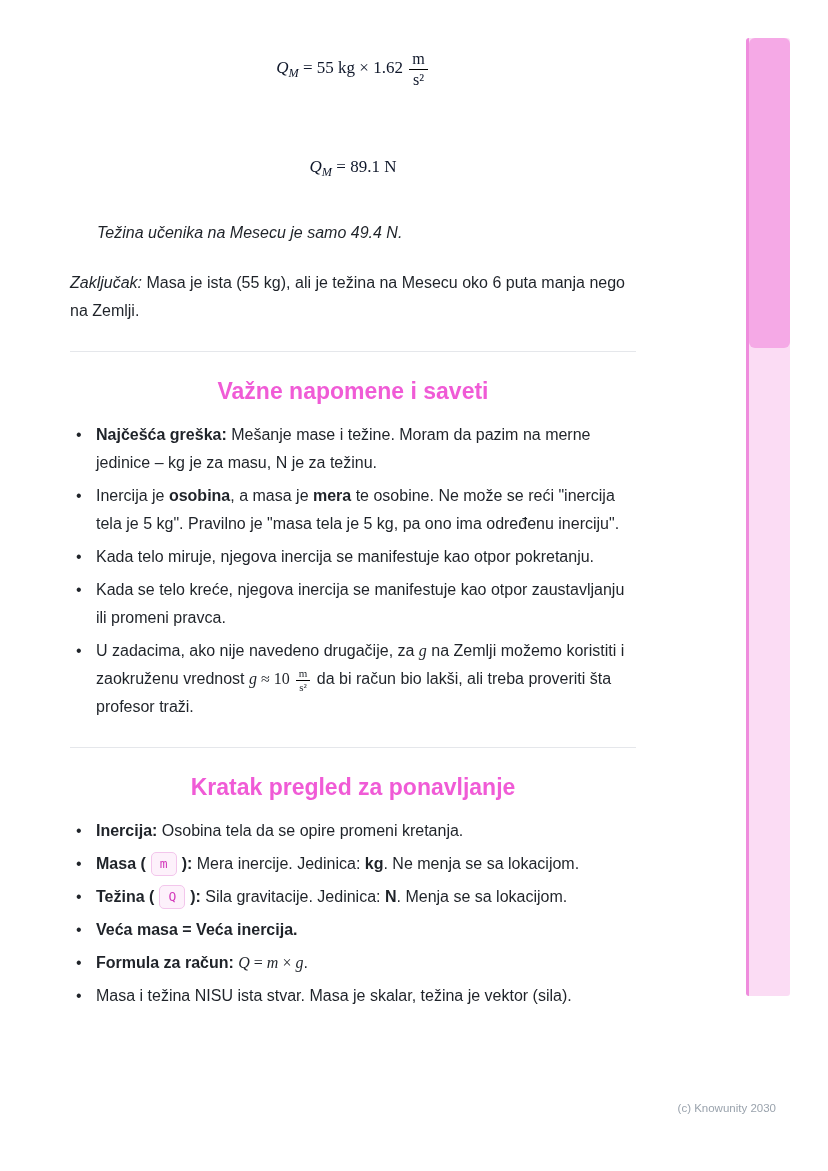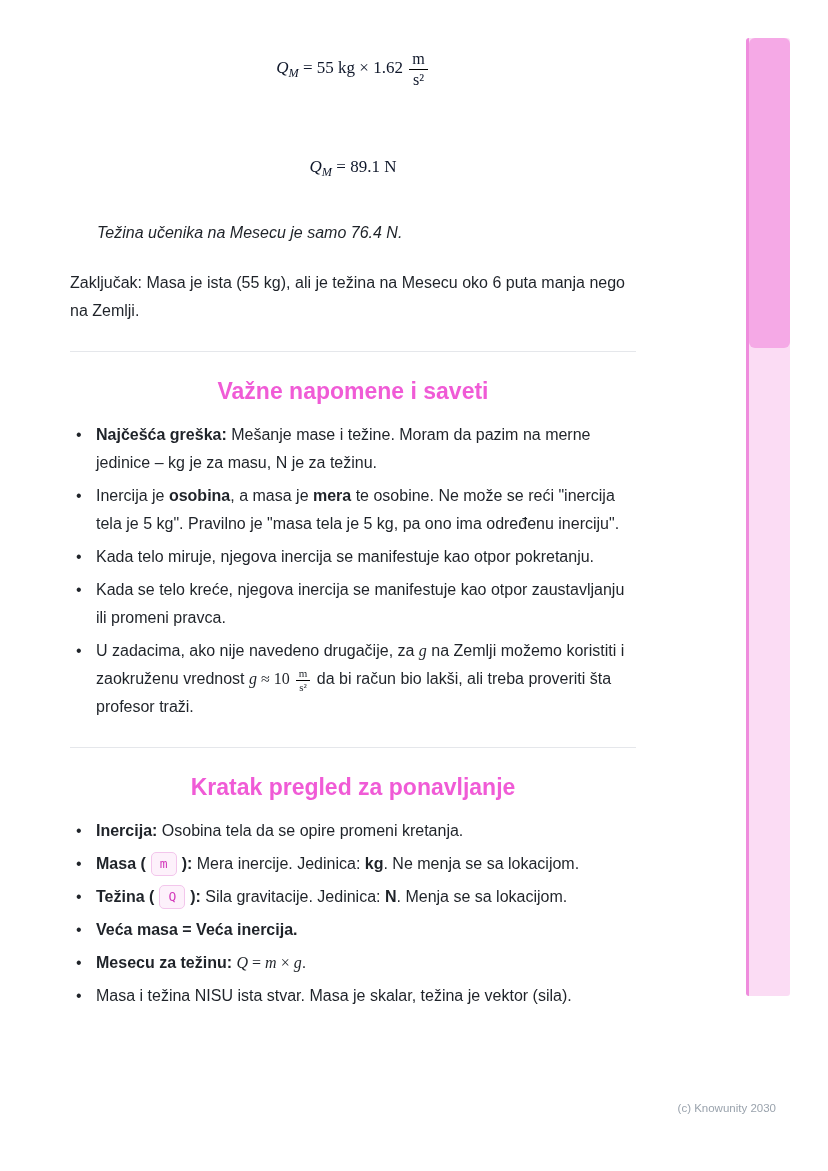--- a/index.html
+++ b/index.html
@@ -47,21 +47,21 @@
     font-style:italic;
     font-size:16px;
     line-height:1.6;
     color:#1f2329;
   }
   .conclusion {
     margin-top:24px;
     font-size:16px;
     line-height:1.75;
   }
-  .em { }
+  .em { font-style:italic; }
   hr.divider {
     border:none;
     border-top:1px solid #e5e7eb;
     margin-top:26px;
   }
   h2.section-title {
     margin-top:26px;
     font-size:23px;
     font-weight:700;
     color:#f05bd6;
@@ -136,21 +136,21 @@
   <div class="scrollbar">
     <div class="scroll-thumb"></div>
   </div>
 
   <div class="content">
 
     <div class="formula" id="formula1"><span class="seg-mathvar">Q</span><span class="seg-sub">M</span><span class="seg-math"> = 55 kg × 1.62 </span><span class="frac"><span class="num">m</span><span class="den">s²</span></span></div>
 
     <div class="formula" id="formula2"><span class="seg-mathvar">Q</span><span class="seg-sub">M</span><span class="seg-math"> = 89.1 N</span></div>
 
-    <p class="note">Težina učenika na Mesecu je samo 76.4 N.</p>
+    <p class="note">Težina učenika na Mesecu je samo 49.4 N.</p>
 
     <p class="conclusion"><span class="em">Zaključak:</span><span> Masa je ista (55 kg), ali je težina na Mesecu oko 6 puta manja nego na Zemlji.</span></p>
 
     <hr class="divider">
 
     <h2 class="section-title">Važne napomene i saveti</h2>
 
     <ul class="bullets">
         <li><span class="seg-bold">Najčešća greška:</span><span class="seg-normal"> Mešanje mase i težine. Moram da pazim na merne jedinice – kg je za masu, N je za težinu.</span></li>
         <li><span class="seg-normal">Inercija je </span><span class="seg-bold">osobina</span><span class="seg-normal">, a masa je </span><span class="seg-bold">mera</span><span class="seg-normal"> te osobine. Ne može se reći "inercija tela je 5 kg". Pravilno je "masa tela je 5 kg, pa ono ima određenu inerciju".</span></li>
@@ -161,21 +161,21 @@
 
     <hr class="divider">
 
     <h2 class="section-title">Kratak pregled za ponavljanje</h2>
 
     <ul class="bullets">
         <li><span class="seg-bold">Inercija:</span><span class="seg-normal"> Osobina tela da se opire promeni kretanja.</span></li>
         <li><span class="seg-bold">Masa (</span><span class="seg-code">m</span><span class="seg-bold">):</span><span class="seg-normal"> Mera inercije. Jedinica: </span><span class="seg-bold">kg</span><span class="seg-normal">. Ne menja se sa lokacijom.</span></li>
         <li><span class="seg-bold">Težina (</span><span class="seg-code">Q</span><span class="seg-bold">):</span><span class="seg-normal"> Sila gravitacije. Jedinica: </span><span class="seg-bold">N</span><span class="seg-normal">. Menja se sa lokacijom.</span></li>
         <li><span class="seg-bold">Veća masa = Veća inercija.</span></li>
-        <li><span class="seg-bold">Mesecu za težinu:</span><span class="seg-normal"> </span><span class="seg-mathvar">Q</span><span class="seg-math"> = </span><span class="seg-mathvar">m</span><span class="seg-math"> × </span><span class="seg-mathvar">g</span><span class="seg-normal">.</span></li>
+        <li><span class="seg-bold">Formula za račun:</span><span class="seg-normal"> </span><span class="seg-mathvar">Q</span><span class="seg-math"> = </span><span class="seg-mathvar">m</span><span class="seg-math"> × </span><span class="seg-mathvar">g</span><span class="seg-normal">.</span></li>
         <li><span class="seg-normal">Masa i težina NISU ista stvar. Masa je skalar, težina je vektor (sila).</span></li>
       </ul>
 
   </div>
 
   <div class="footer">(c) Knowunity 2030</div>
 
 </div>
 
 </body></html>

